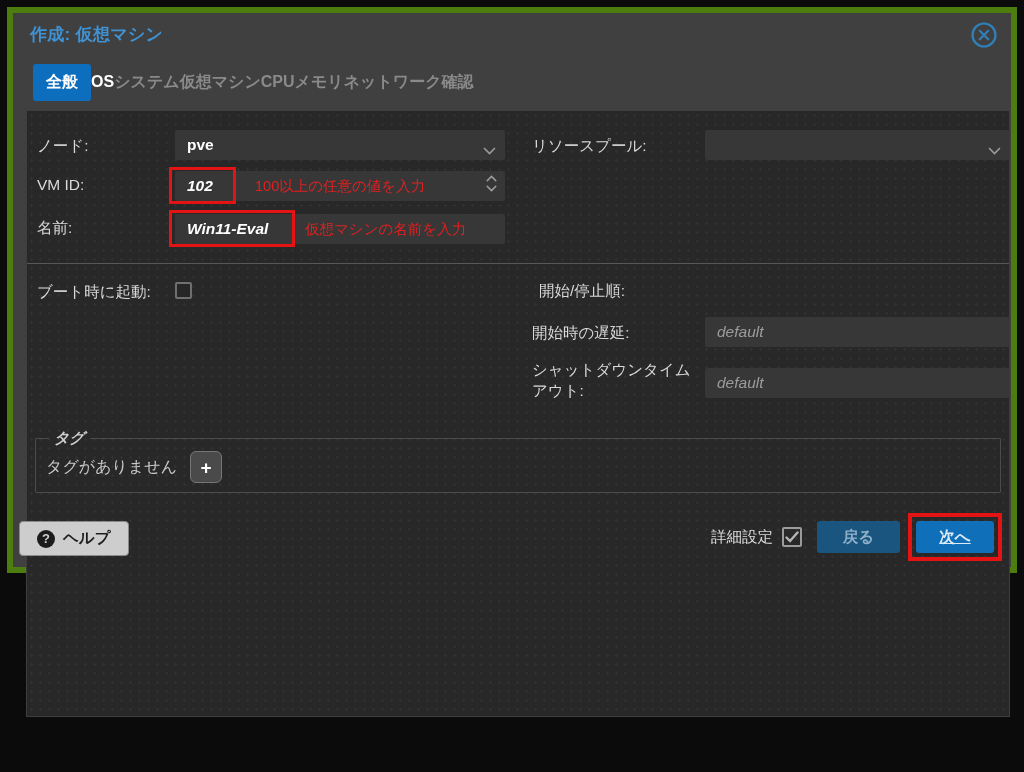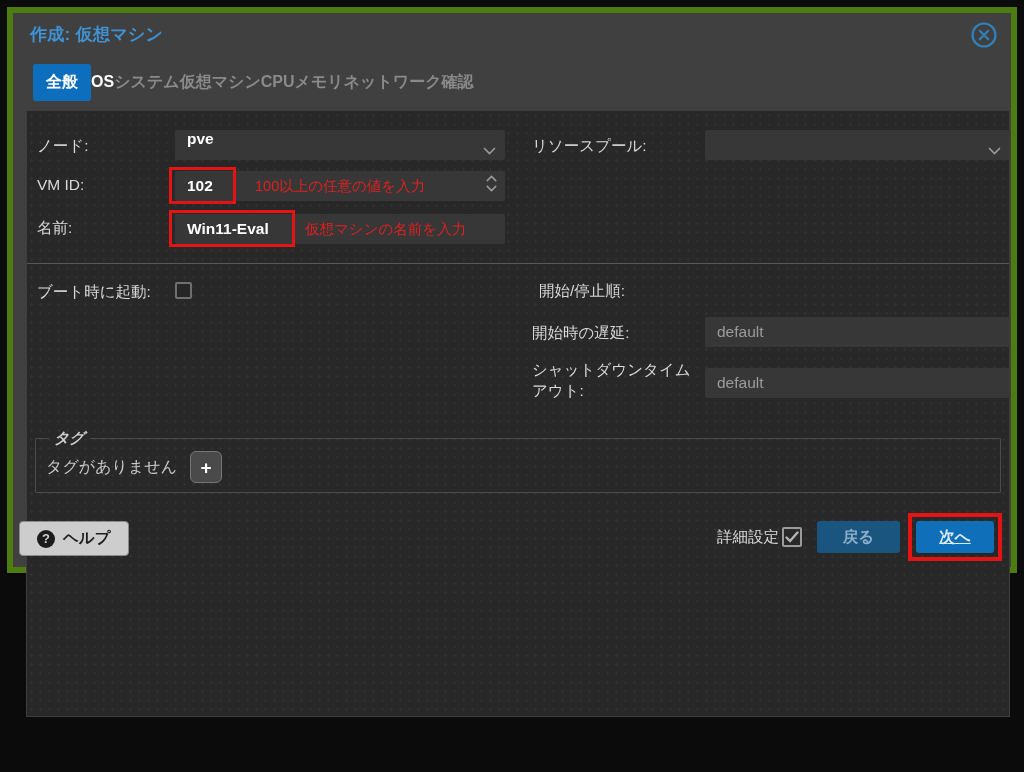--- a/index.html
+++ b/index.html
@@ -36,28 +36,28 @@
     position:absolute; left:13px; top:91px; width:984px; height:607px;
     background-color:#282828;
     background-image:radial-gradient(#323232 1px, transparent 1.3px);
     background-size:9px 9px;
     border:1px solid #3e3e3e;
     margin-top:6px;
   }
   .lbl { position:absolute; color:#d9d9d9; font-size:15.5px; line-height:21px; }
   .field {
     position:absolute; height:30px; background:#373737; border-radius:2px;
-    display:flex; align-items:flex-start;
+    display:flex; align-items:center;
   }
   .field .val { color:#ffffff; font-weight:700; font-size:15.5px; padding-left:12px; }
   .field input {
     background:transparent; border:none; outline:none;
     color:#ffffff; font-weight:700; font-size:15.5px;
     font-family:"Liberation Sans", sans-serif;
-    padding:0 0 0 12px; width:100%; height:100%;
+    padding:0 0 0 12px; width:100%; height:100%;font-style:italic;
   }
   .field input.ph-style { font-weight:400; }
   .field input::placeholder { color:#9c9c9c; opacity:1; font-weight:400; }
   .chev { position:absolute; right:9px; top:11px; }
   .spinner { position:absolute; right:8px; top:4px; display:flex; flex-direction:column; gap:3px; align-items:center; }
   .red-box { position:absolute; border:3px solid #e41414; pointer-events:none; }
   .hint { position:absolute; color:#e02020; font-size:14.5px; white-space:nowrap; }
   .divider { position:absolute; left:0; right:0; top:152px; border-top:1px solid #585858; }
   .checkbox {
     position:absolute; width:17px; height:17px;
@@ -88,21 +88,21 @@
   .help-q {
     width:18px; height:18px; border-radius:50%; background:#1c1c1c;
     color:#cfcfcf; font-size:13px; font-weight:700;
     display:flex; align-items:center; justify-content:center;
   }
   .help-txt { color:#1d1d1d; font-size:15.5px; font-weight:700; }
   .footer-right {
     position:absolute; right:9px; bottom:5px; height:50px;
     display:flex; align-items:center;
   }
-  .adv-lbl { color:#dcdcdc; font-size:15.5px; margin-right:3px; }
+  .adv-lbl { color:#dcdcdc; font-size:15.5px; margin-right:9px; }
   .adv-check {
     width:20px; height:20px; border:2px solid #9b9b9b; border-radius:2px;
     display:flex; align-items:center; justify-content:center; cursor:pointer;
     margin-right:15px; background:transparent;
   }
   .btn {
     height:32px; border-radius:3px; font-size:15.5px; font-weight:700;
     display:flex; align-items:center; justify-content:center; cursor:pointer;
   }
   .btn-back { width:83px; background:#1a5580; color:#8fb0c9; margin-right:8px; }

